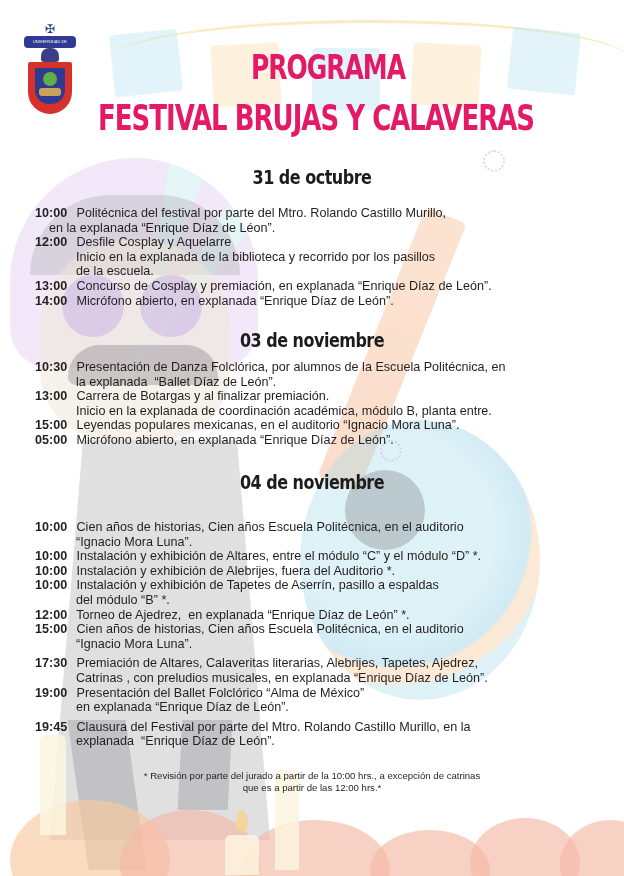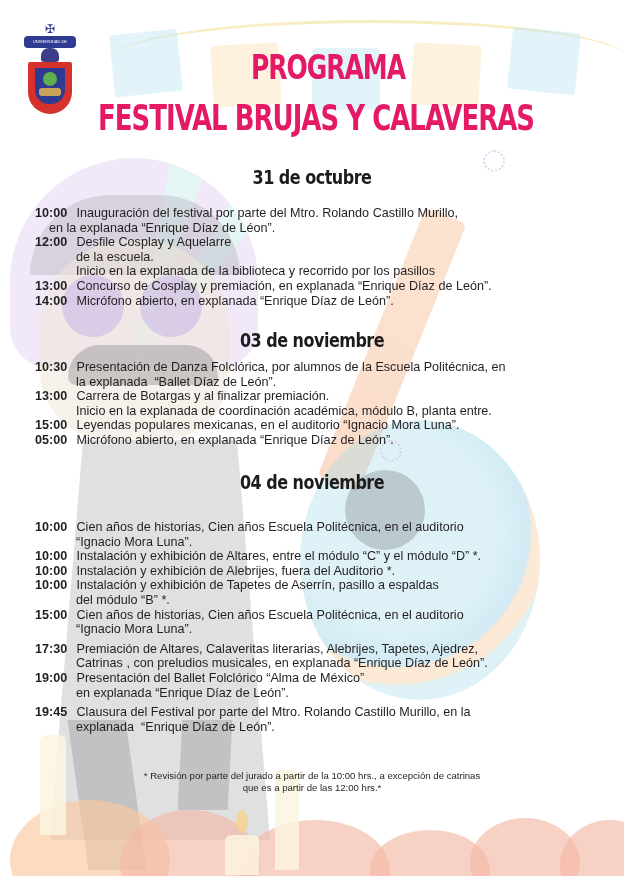--- a/index.html
+++ b/index.html
@@ -122,40 +122,41 @@
     <div class="inner"></div>
     <div class="tree"></div>
     <div class="lions"></div>
   </div>
 
   <div class="title t1">Programa</div>
   <div class="title t2">Festival Brujas y Calaveras</div>
 
   <div class="date-head" style="top:165px;">31 de octubre</div>
   <div class="section" style="top:206px;">
-    <div class="item"><span class="time">10:00</span> <span>Inauguración del festival por parte del Mtro. Rolando Castillo Murillo,</span><span class="cont cont-indent-s">en la explanada “Enrique Díaz de Léon”.</span></div>
-    <div class="item"><span class="time">12:00</span> <span>Desfile Cosplay y Aquelarre</span><span class="cont cont-indent">de la escuela.</span><span class="cont cont-indent">Inicio en la explanada de la biblioteca y recorrido por los pasillos</span></div>
+    <div class="item"><span class="time">10:00</span> <span>Politécnica del festival por parte del Mtro. Rolando Castillo Murillo,</span><span class="cont cont-indent-s">en la explanada “Enrique Díaz de Léon”.</span></div>
+    <div class="item"><span class="time">12:00</span> <span>Desfile Cosplay y Aquelarre</span><span class="cont cont-indent">Inicio en la explanada de la biblioteca y recorrido por los pasillos</span><span class="cont cont-indent">de la escuela.</span></div>
     <div class="item"><span class="time">13:00</span> <span>Concurso de Cosplay y premiación, en explanada “Enrique Díaz de León”.</span></div>
     <div class="item"><span class="time">14:00</span> <span>Micrófono abierto, en explanada “Enrique Díaz de León”.</span></div>
   </div>
 
   <div class="date-head" style="top:328px;">03 de noviembre</div>
   <div class="section" style="top:360px;">
     <div class="item"><span class="time">10:30</span> <span>Presentación de Danza Folclórica, por alumnos de la Escuela Politécnica, en</span><span class="cont cont-indent">la explanada  “Ballet Díaz de León”.</span></div>
     <div class="item"><span class="time">13:00</span> <span>Carrera de Botargas y al finalizar premiación.</span><span class="cont cont-indent">Inicio en la explanada de coordinación académica, módulo B, planta entre.</span></div>
     <div class="item"><span class="time">15:00</span> <span>Leyendas populares mexicanas, en el auditorio “Ignacio Mora Luna”.</span></div>
     <div class="item"><span class="time">05:00</span> <span>Micrófono abierto, en explanada “Enrique Díaz de León”.</span></div>
   </div>
 
   <div class="date-head" style="top:470px;">04 de noviembre</div>
   <div class="section" style="top:520px;">
     <div class="item"><span class="time">10:00</span> <span>Cien años de historias, Cien años Escuela Politécnica, en el auditorio</span><span class="cont cont-indent">“Ignacio Mora Luna”.</span></div>
     <div class="item"><span class="time">10:00</span> <span>Instalación y exhibición de Altares, entre el módulo “C” y el módulo “D” *.</span></div>
     <div class="item"><span class="time">10:00</span> <span>Instalación y exhibición de Alebrijes, fuera del Auditorio *.</span></div>
     <div class="item"><span class="time">10:00</span> <span>Instalación y exhibición de Tapetes de Aserrín, pasillo a espaldas</span><span class="cont cont-indent">del módulo “B” *.</span></div>
+    <div class="item"><span class="time">12:00</span> <span>Torneo de Ajedrez,  en explanada “Enrique Díaz de León” *.</span></div>
     <div class="item"><span class="time">15:00</span> <span>Cien años de historias, Cien años Escuela Politécnica, en el auditorio</span><span class="cont cont-indent">“Ignacio Mora Luna”.</span></div>
     <div class="gap"></div>
     <div class="item"><span class="time">17:30</span> <span>Premiación de Altares, Calaveritas literarias, Alebrijes, Tapetes, Ajedrez,</span><span class="cont cont-indent">Catrinas , con preludios musicales, en explanada “Enrique Díaz de León”.</span></div>
     <div class="item"><span class="time">19:00</span> <span>Presentación del Ballet Folclórico “Alma de México”</span><span class="cont cont-indent">en explanada “Enrique Díaz de León”.</span></div>
     <div class="gap"></div>
     <div class="item"><span class="time">19:45</span> <span>Clausura del Festival por parte del Mtro. Rolando Castillo Murillo, en la</span><span class="cont cont-indent">explanada  “Enrique Díaz de León”.</span></div>
   </div>
 
   <div class="footnote">
     <div>* Revisión por parte del jurado a partir de la 10:00 hrs., a excepción de catrinas</div>

